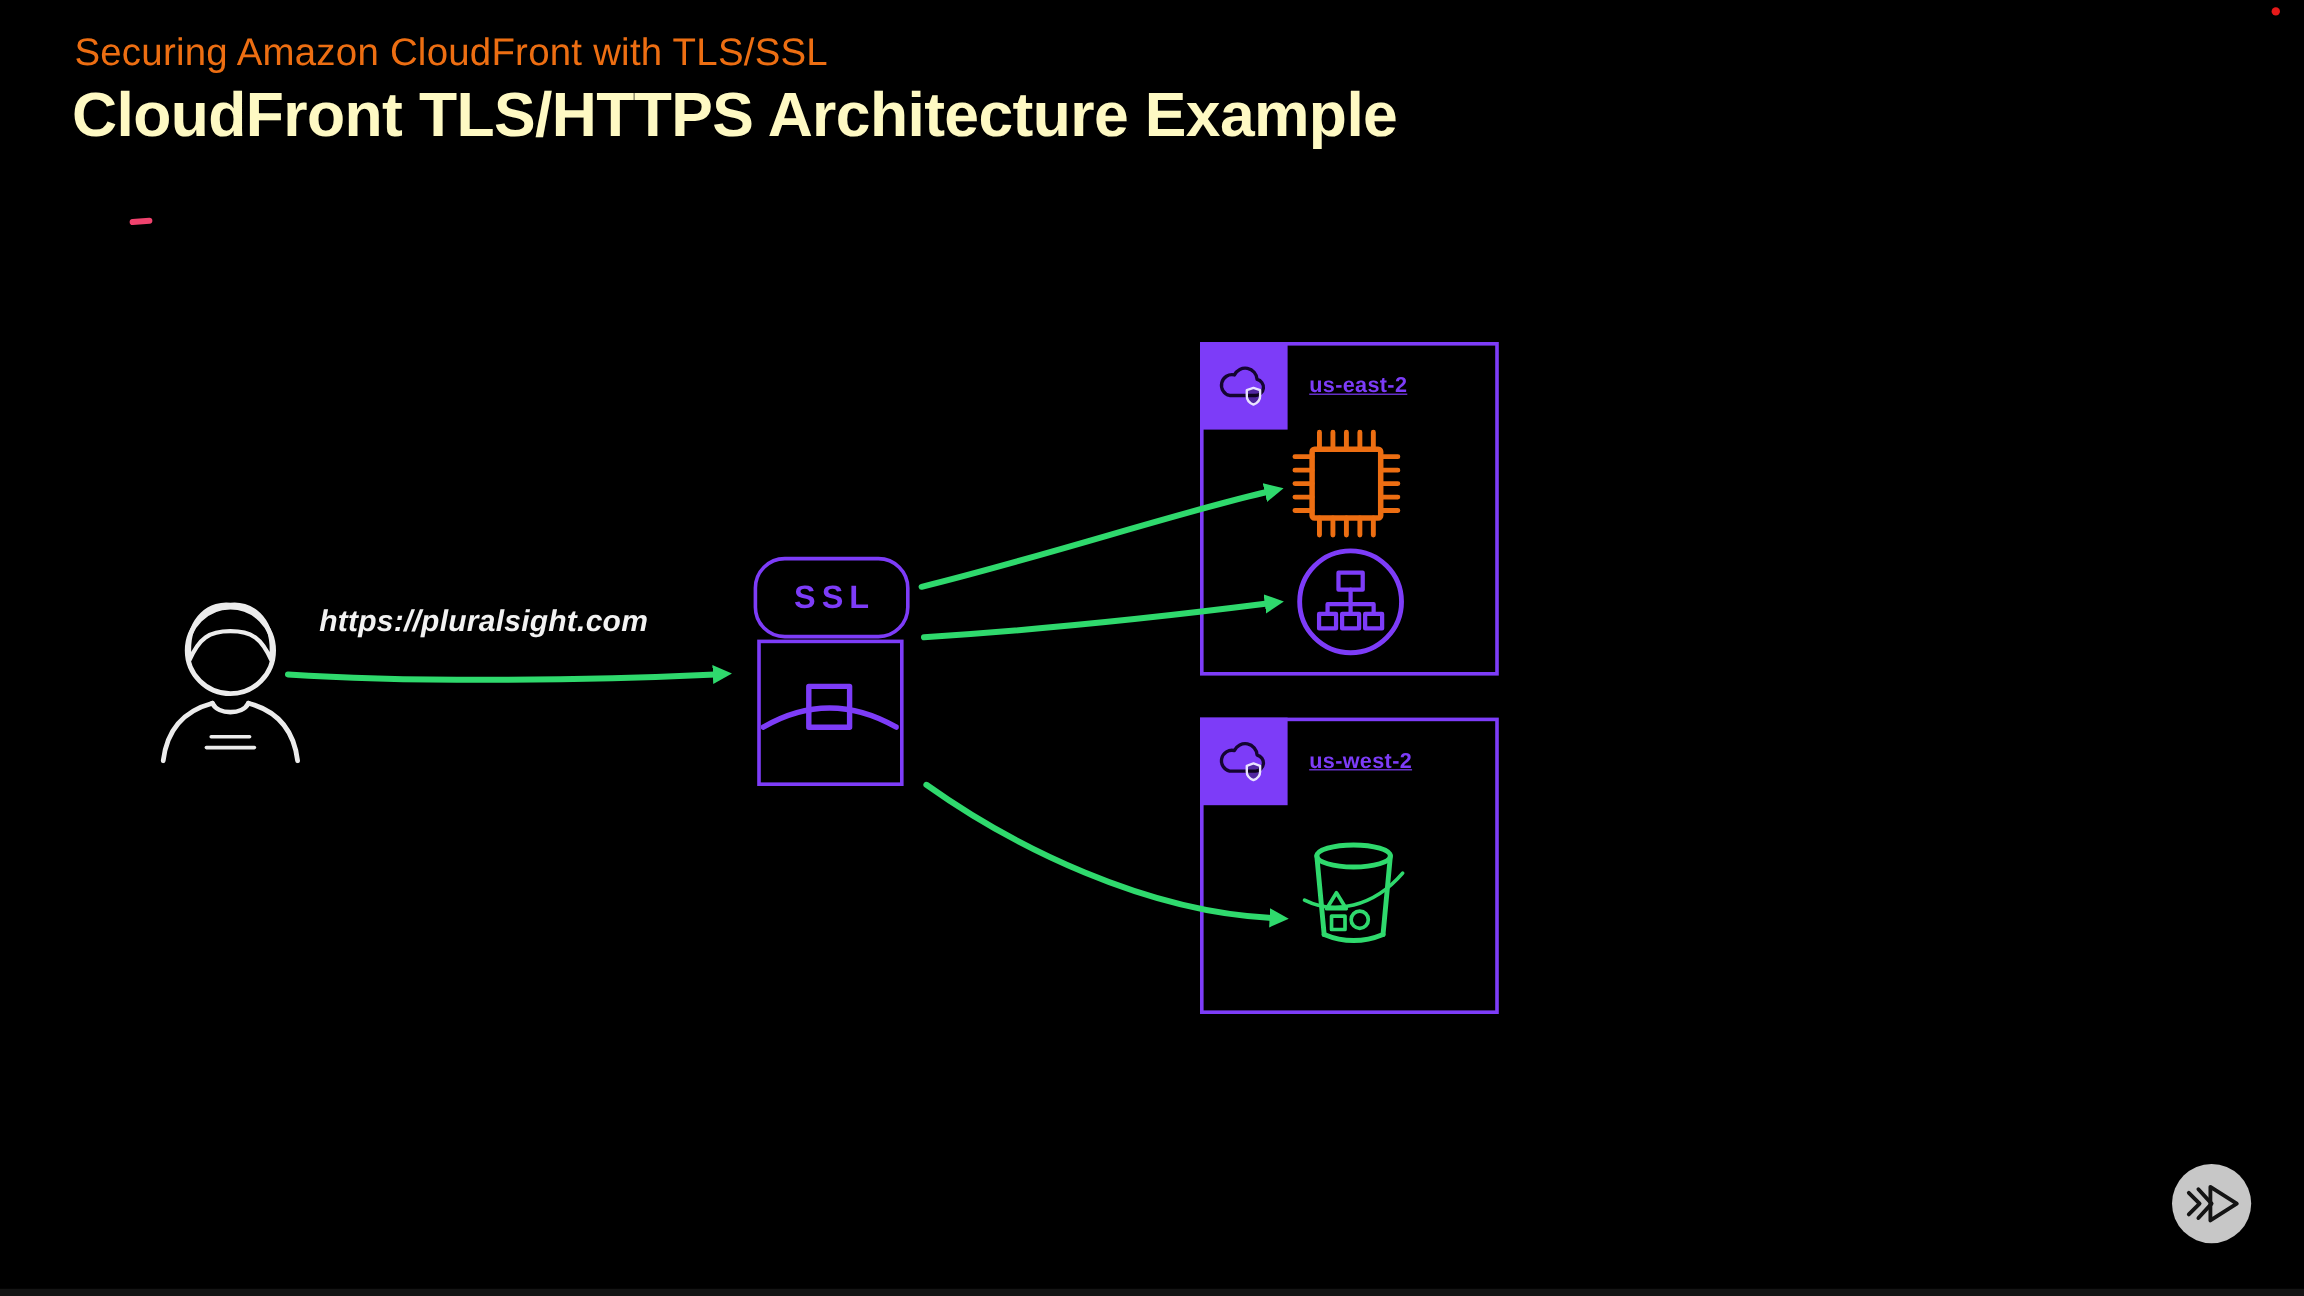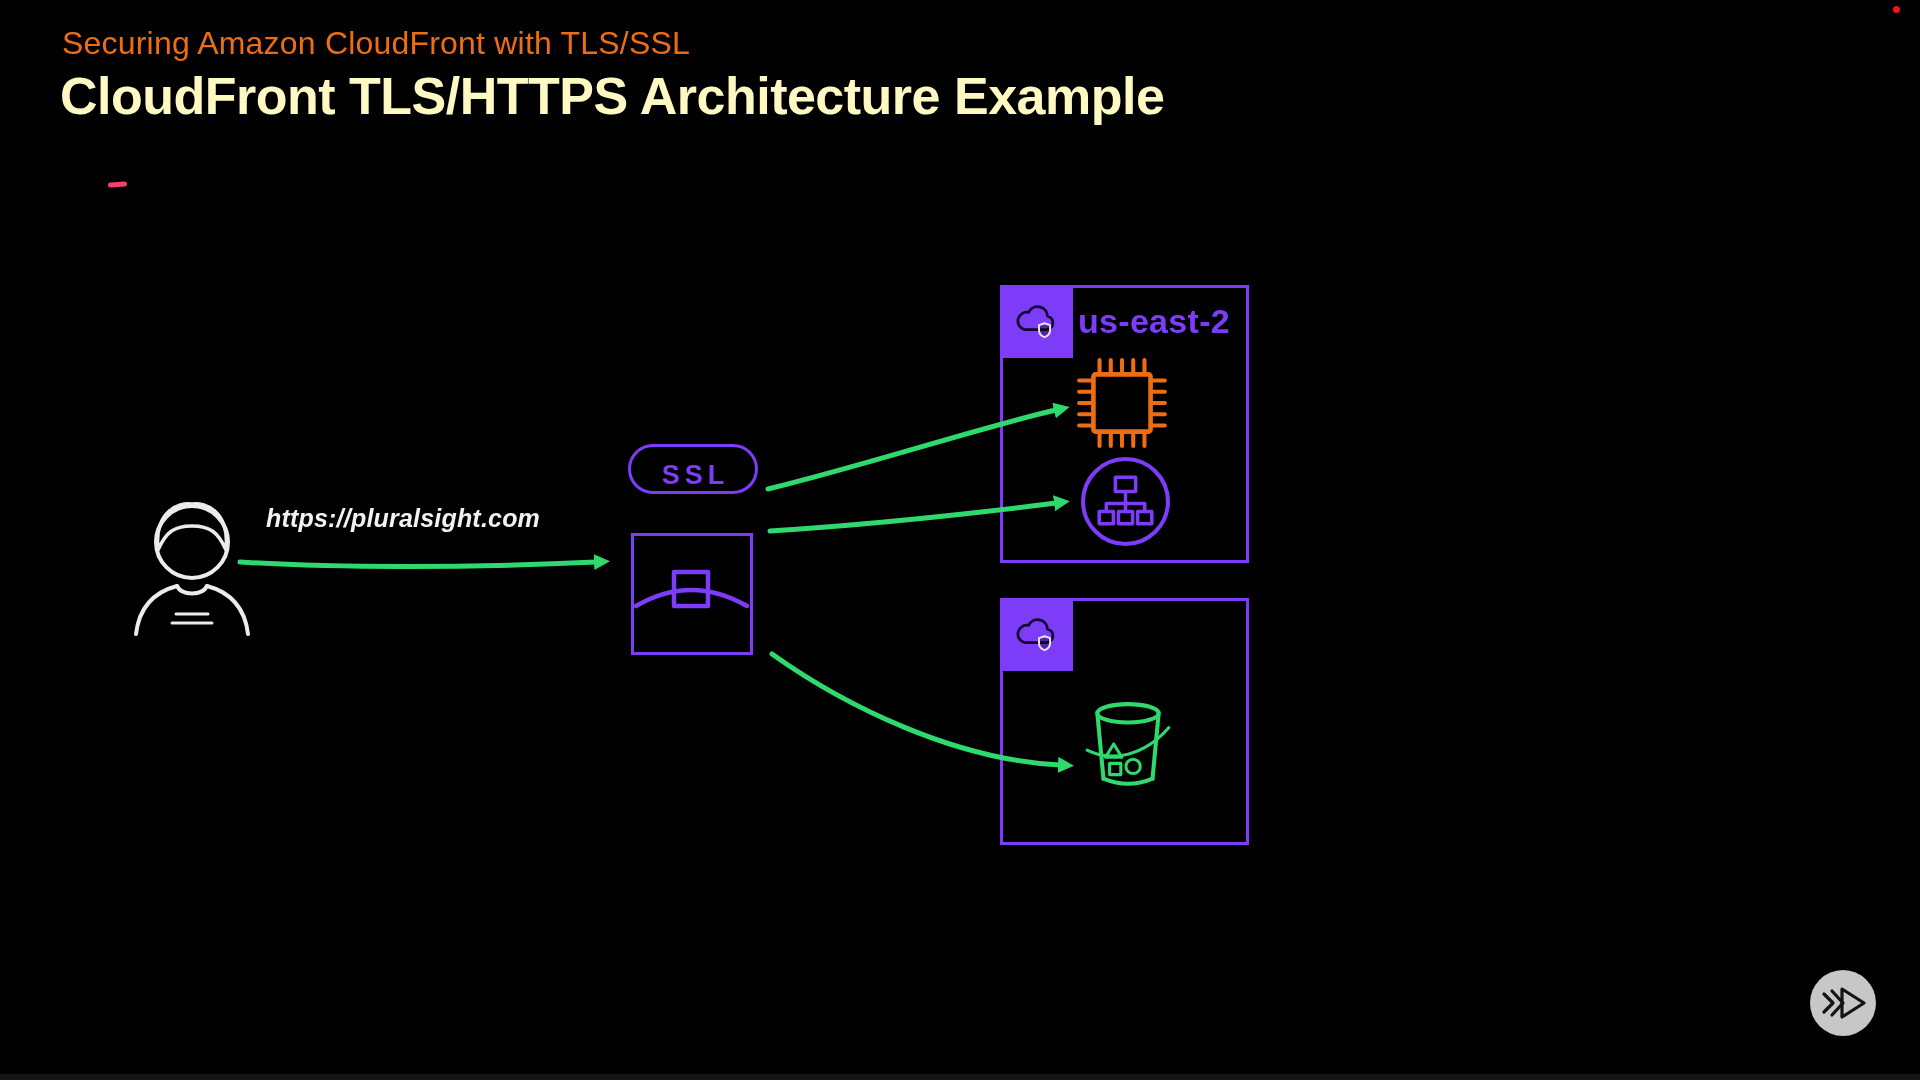--- a/index.html
+++ b/index.html
@@ -16,34 +16,34 @@
     font-family:"Liberation Sans", sans-serif;}
   .abs{position:absolute;}
 
   .eyebrow{left:62px;top:25px;font-size:32px;font-weight:400;color:var(--orange);letter-spacing:.2px;}
   .slide-title{left:60px;top:66px;font-size:52px;font-weight:800;color:#fef9c3;letter-spacing:-0.5px;}
   .pink-dash{left:108px;top:182px;width:19px;height:5px;border-radius:3px;background:var(--pink);transform:rotate(-4deg);}
 
   .person-svg{left:122px;top:484px;width:140px;height:152px;}
   .url-label{left:266px;top:504px;font-size:25px;font-weight:700;font-style:italic;color:var(--white);letter-spacing:.2px;text-align:right;}
 
-  .ssl-pill{left:628px;top:444px;width:130px;height:50px;border:3.5px solid var(--purple);
-    border-radius:26px;display:flex;align-items:flex-end;justify-content:center;}
+  .ssl-pill{left:628px;top:464px;width:130px;height:68px;border:3.5px solid var(--purple);
+    border-radius:26px;display:flex;align-items:center;justify-content:center;}
   .ssl-pill span{font-size:27px;font-weight:700;letter-spacing:5px;color:var(--purple);padding-left:5px;}
 
   .cf-box{left:631px;top:533px;width:122px;height:122px;border:3.5px solid var(--purple);}
   .cf-box svg{position:absolute;left:0;top:0;width:115px;height:115px;}
 
   .region{border:3px solid var(--purple);}
   .region-east{left:1000px;top:285px;width:249px;height:278px;}
   .region-west{left:1000px;top:598px;width:249px;height:247px;}
   .region-badge{position:absolute;left:-3px;top:-3px;width:73px;height:73px;background:var(--purple);
     display:flex;align-items:center;justify-content:center;}
-  .region-label{position:absolute;left:75px;top:-3px;height:73px;display:flex;align-items:center;
-    font-size:34px;font-weight:800;color:var(--purple);letter-spacing:.3px;}
+  .region-label{position:absolute;left:88px;top:-3px;height:73px;display:flex;align-items:center;
+    font-size:18px;font-weight:800;color:var(--purple);letter-spacing:.3px;text-decoration:underline;}
 
   .ec2-svg{position:absolute;left:70px;top:66px;width:98px;height:98px;}
   .subnet-svg{position:absolute;left:74px;top:165px;width:97px;height:97px;}
   .bucket-svg{position:absolute;left:80px;top:98px;width:90px;height:94px;}
 
   .arrows{left:0;top:0;width:1920px;height:1080px;pointer-events:none;}
   .arrow-path{stroke:var(--green);stroke-width:5;fill:none;stroke-linecap:round;}
   .ah{fill:var(--green);}
 
   .stroke-purple{stroke:var(--purple);fill:none;stroke-linecap:round;stroke-linejoin:round;}
@@ -114,20 +114,21 @@
   </svg>
 </div>
 
 <div class="abs region region-west">
   <div class="region-badge">
     <svg width="58" height="58" viewBox="0 0 73 73">
       <path d="M 21 46 h 27 a 8.5 8.5 0 0 0 1.8 -16.8 A 12.5 12.5 0 0 0 26 24.5 A 9.5 9.5 0 0 0 21 46 Z" class="stroke-dark" stroke-width="3.5"></path>
       <path d="M 46 38 l 7 2.5 v 6 c 0 4.5 -3 7.5 -7 9 c -4 -1.5 -7 -4.5 -7 -9 v -6 Z" fill="rgba(0,0,0,0.35)" stroke="#E8E2FF" stroke-width="2.5" stroke-linejoin="round"></path>
     </svg>
   </div>
+  <div class="region-label">us-west-2</div>
 
   <svg class="bucket-svg" viewBox="0 0 88 92">
     <ellipse cx="44" cy="14" rx="30" ry="9" class="stroke-green" stroke-width="4"></ellipse>
     <path d="M 14 14 L 20 78 M 74 14 L 68 78" class="stroke-green" stroke-width="4"></path>
     <path d="M 20 78 Q 44 88 68 78" class="stroke-green" stroke-width="4"></path>
     <path d="M 4 50 C 28 62 60 56 84 28" class="stroke-green" stroke-width="3"></path>
     <path d="M 30 44 L 38 57 H 22 Z" class="stroke-green" stroke-width="3"></path>
     <rect x="26" y="63" width="11" height="11" class="stroke-green" stroke-width="3"></rect>
     <circle cx="49" cy="66" r="7" class="stroke-green" stroke-width="3"></circle>
   </svg>

